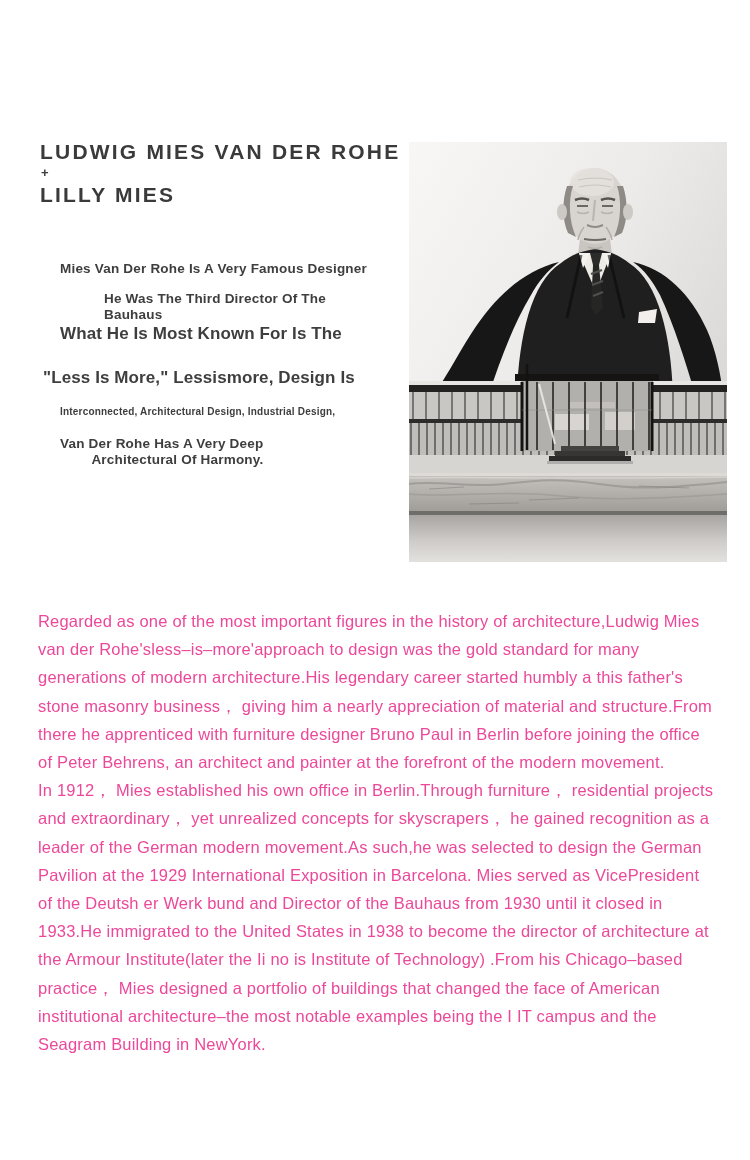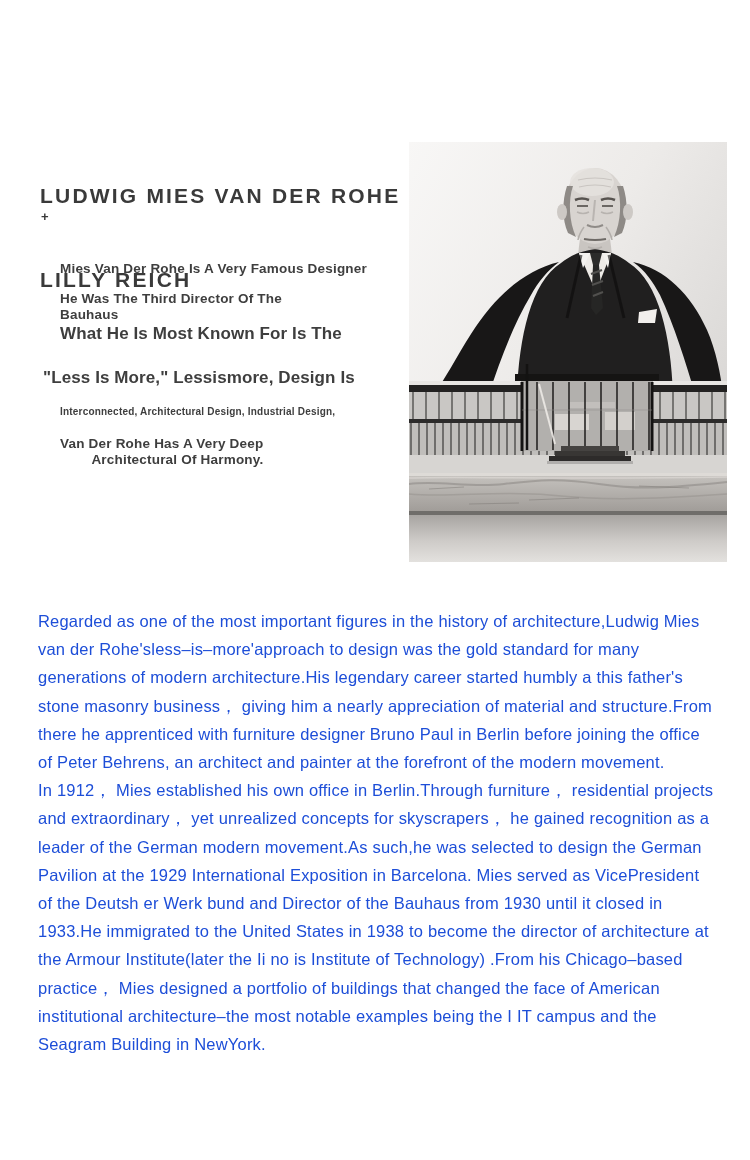--- a/index.html
+++ b/index.html
@@ -8,64 +8,64 @@
     position:relative;
     width:750px; height:1160px;
     background:#ffffff;
     overflow:hidden;
     font-family:"Liberation Sans", sans-serif;
   }
   
   .title-block { position:absolute; left:40px; top:140px; z-index:3; color:#3a3a3a; }
   .title-line {
     font-size:21px; font-weight:700; letter-spacing:2.2px;
-    line-height:23px; white-space:nowrap;margin-top:44px;
+    line-height:23px; white-space:nowrap;
   }
   .plus-sign { font-size:13px; font-weight:700; line-height:15px; margin:2px 0 3px 1px; }
 
   .sub { position:absolute; left:40px; z-index:3; color:#3e3e3e; font-weight:700;padding-left:20px; }
   .sub .ln { white-space:nowrap; }
   .sub.small { font-size:13.5px; letter-spacing:0.2px; }
   .sub.small .ln { line-height:15.5px; }
   .sub.large { font-size:17px; letter-spacing:0.1px; }
   .sub.large .ln { line-height:19px; }
   #sub-0 { top:261px; }
-  #sub-1 { top:291px; }
+  #sub-1 { top:291px;margin-left:44px; }
   #sub-2 { top:324px; }
   #sub-3 { top:368px; padding-left:3px; }
   #sub-4 { top:404px; font-size:10px; }
   #sub-5 { top:436px;text-align:right; }
   #sub-6 { top:514px; }
 
   .photo {
     position:absolute; left:409px; top:142px;
     width:318px; height:420px; z-index:1;
     overflow:hidden;
   }
   .photo svg { display:block; width:318px; height:420px; }
 
   
   .article {
     position:absolute; left:38px; top:607px; width:678px; z-index:2;
-    color:#1d4ed8;
+    color:#ec4899;
   }
   .article p {
     font-size:16.5px; line-height:28.2px; letter-spacing:0.2px;
     font-weight:400;
   }
 </style>
 </head>
 <body>
 
 <div class="page">
 
   <header class="title-block">
     <div class="title-line">LUDWIG MIES VAN DER ROHE</div>
     <div class="plus-sign">+</div>
-    <div class="title-line">LILLY REICH</div>
+    <div class="title-line">LILLY MIES</div>
   </header>
 
   <div class="sub small" id="sub-0">
     <div class="ln">Mies Van Der Rohe Is A Very Famous Designer</div>
   </div>
   <div class="sub small" id="sub-1">
     <div class="ln">He Was The Third Director Of The</div>
     <div class="ln">Bauhaus</div>
   </div>
   <div class="sub large" id="sub-2">

